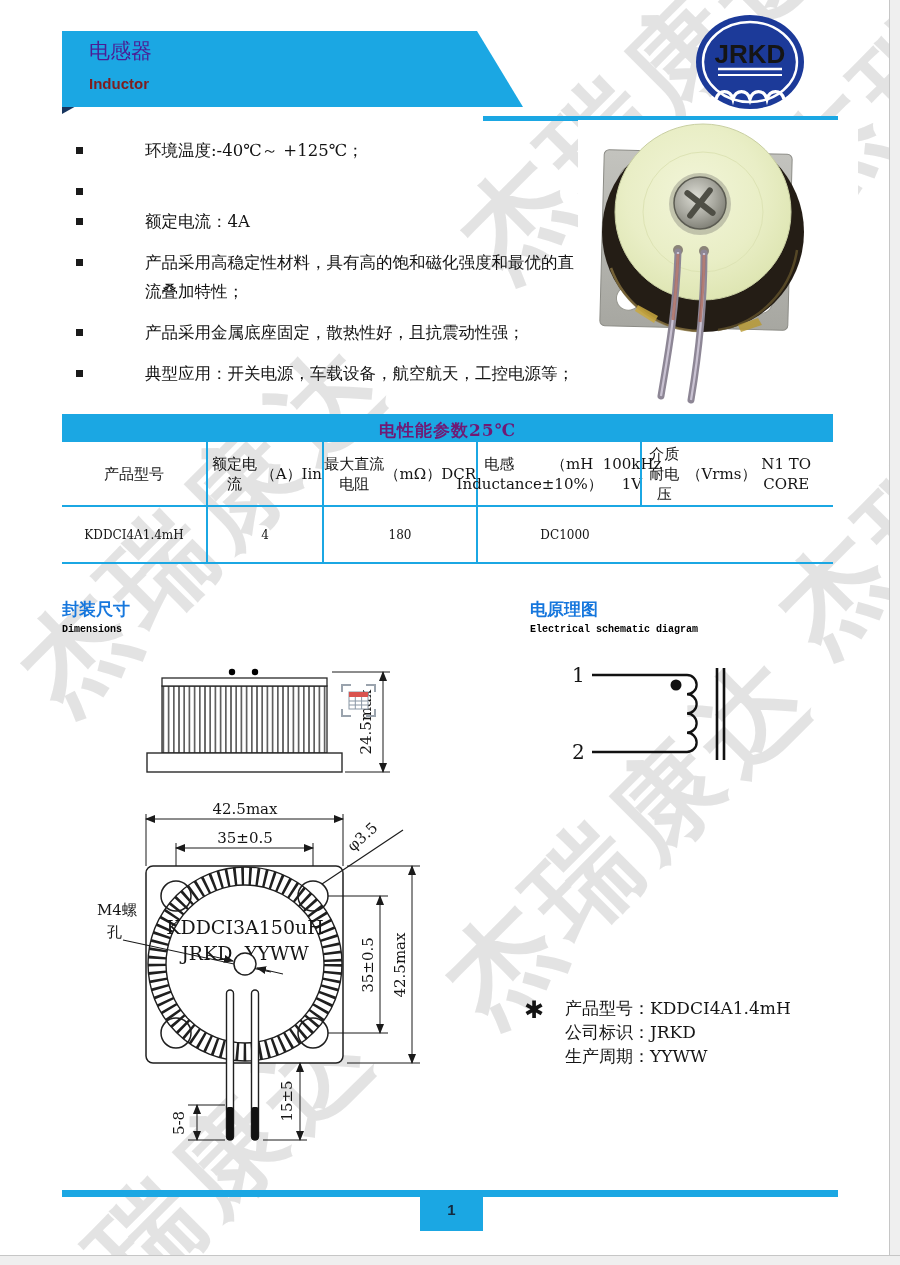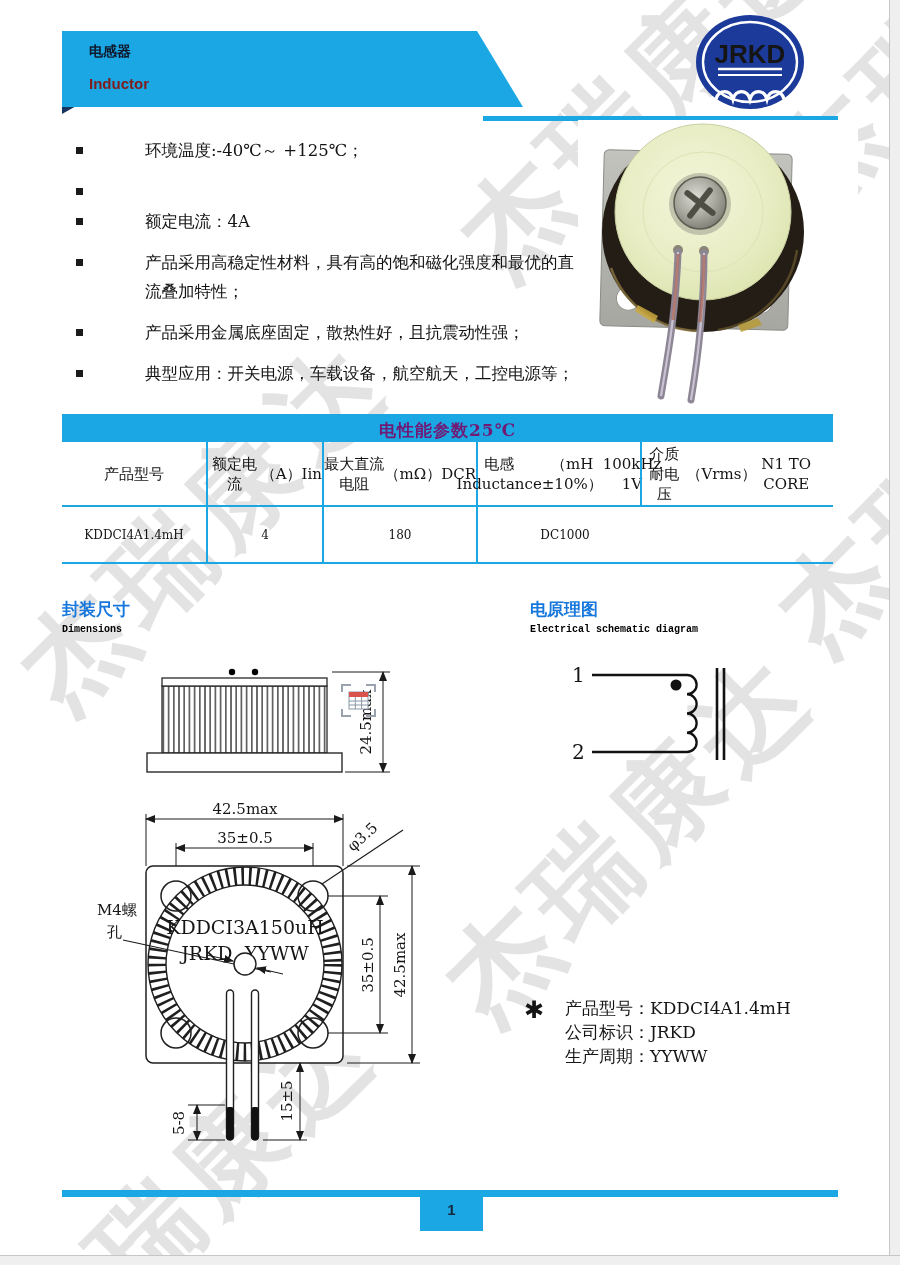--- a/index.html
+++ b/index.html
@@ -8,21 +8,21 @@
 
   
   .wm{position:absolute;z-index:0;font-family:"DejaVu Serif",serif;font-weight:700;
       font-size:106px;letter-spacing:10px;color:#d2d2d2;opacity:.6;white-space:nowrap;
       transform:rotate(-45deg);transform-origin:0 50%;}
 
   
   .banner{position:absolute;left:62px;top:31px;width:461px;height:76px;background:#1BA7E3;
           clip-path:polygon(0 0,415px 0,461px 76px,0 76px);z-index:2;box-sizing:border-box;
           padding:7px 0 0 27px;}
-  .banner .cn{font-size:14px;font-weight:bold;color:#0f172a;line-height:26px;}
+  .banner .cn{font-size:21px;font-weight:normal;color:#4c1d95;line-height:26px;}
   .banner .en{font-size:15px;font-weight:bold;color:#7f1d1d;line-height:26px;margin-top:7px;}
   .banner-accent{position:absolute;left:62px;top:105px;width:16px;height:9px;background:#17355F;
           clip-path:polygon(0 0,100% 0,0 100%);z-index:1;}
   .header-rule{position:absolute;left:483px;top:116px;width:355px;height:5px;background:#1BA7E3;z-index:2;}
   .logo{position:absolute;left:694px;top:13px;z-index:2;}
 
   
   .features{position:absolute;left:74px;top:136px;width:500px;z-index:2;}
   .feat{display:flex;margin-bottom:12px;font-family:"DejaVu Serif",serif;font-size:16.5px;
         line-height:29px;color:#131313;}

